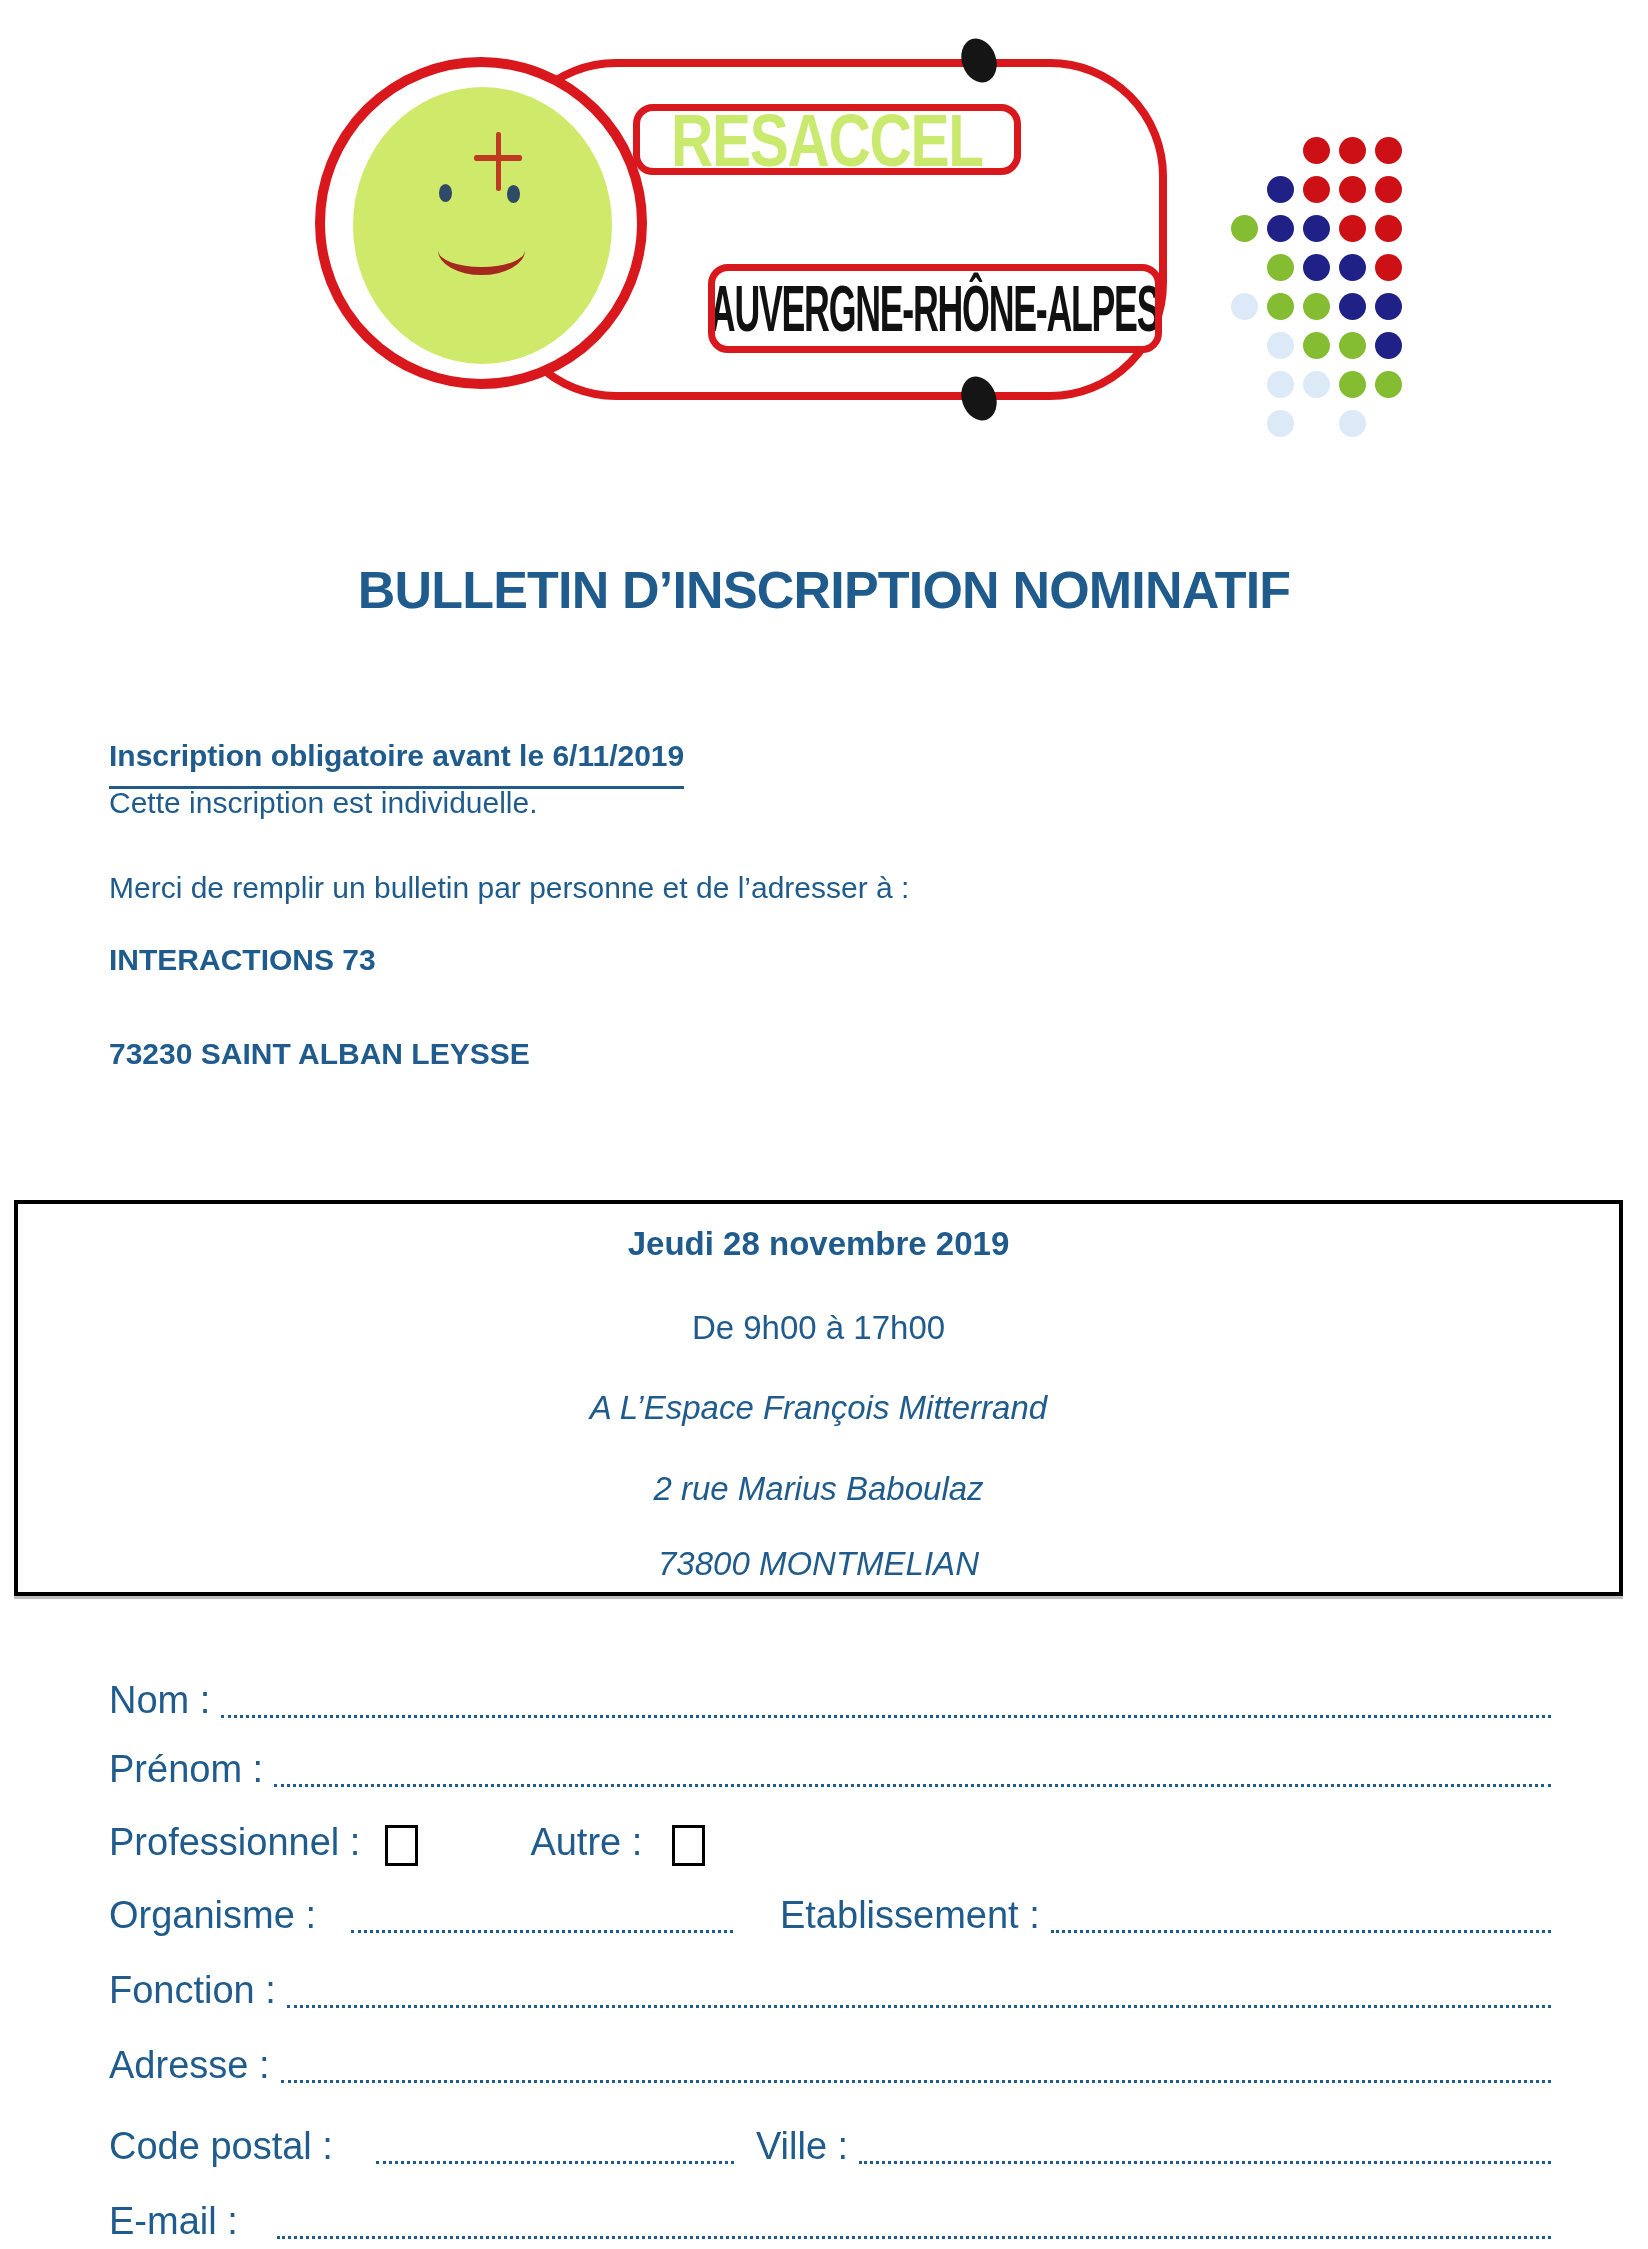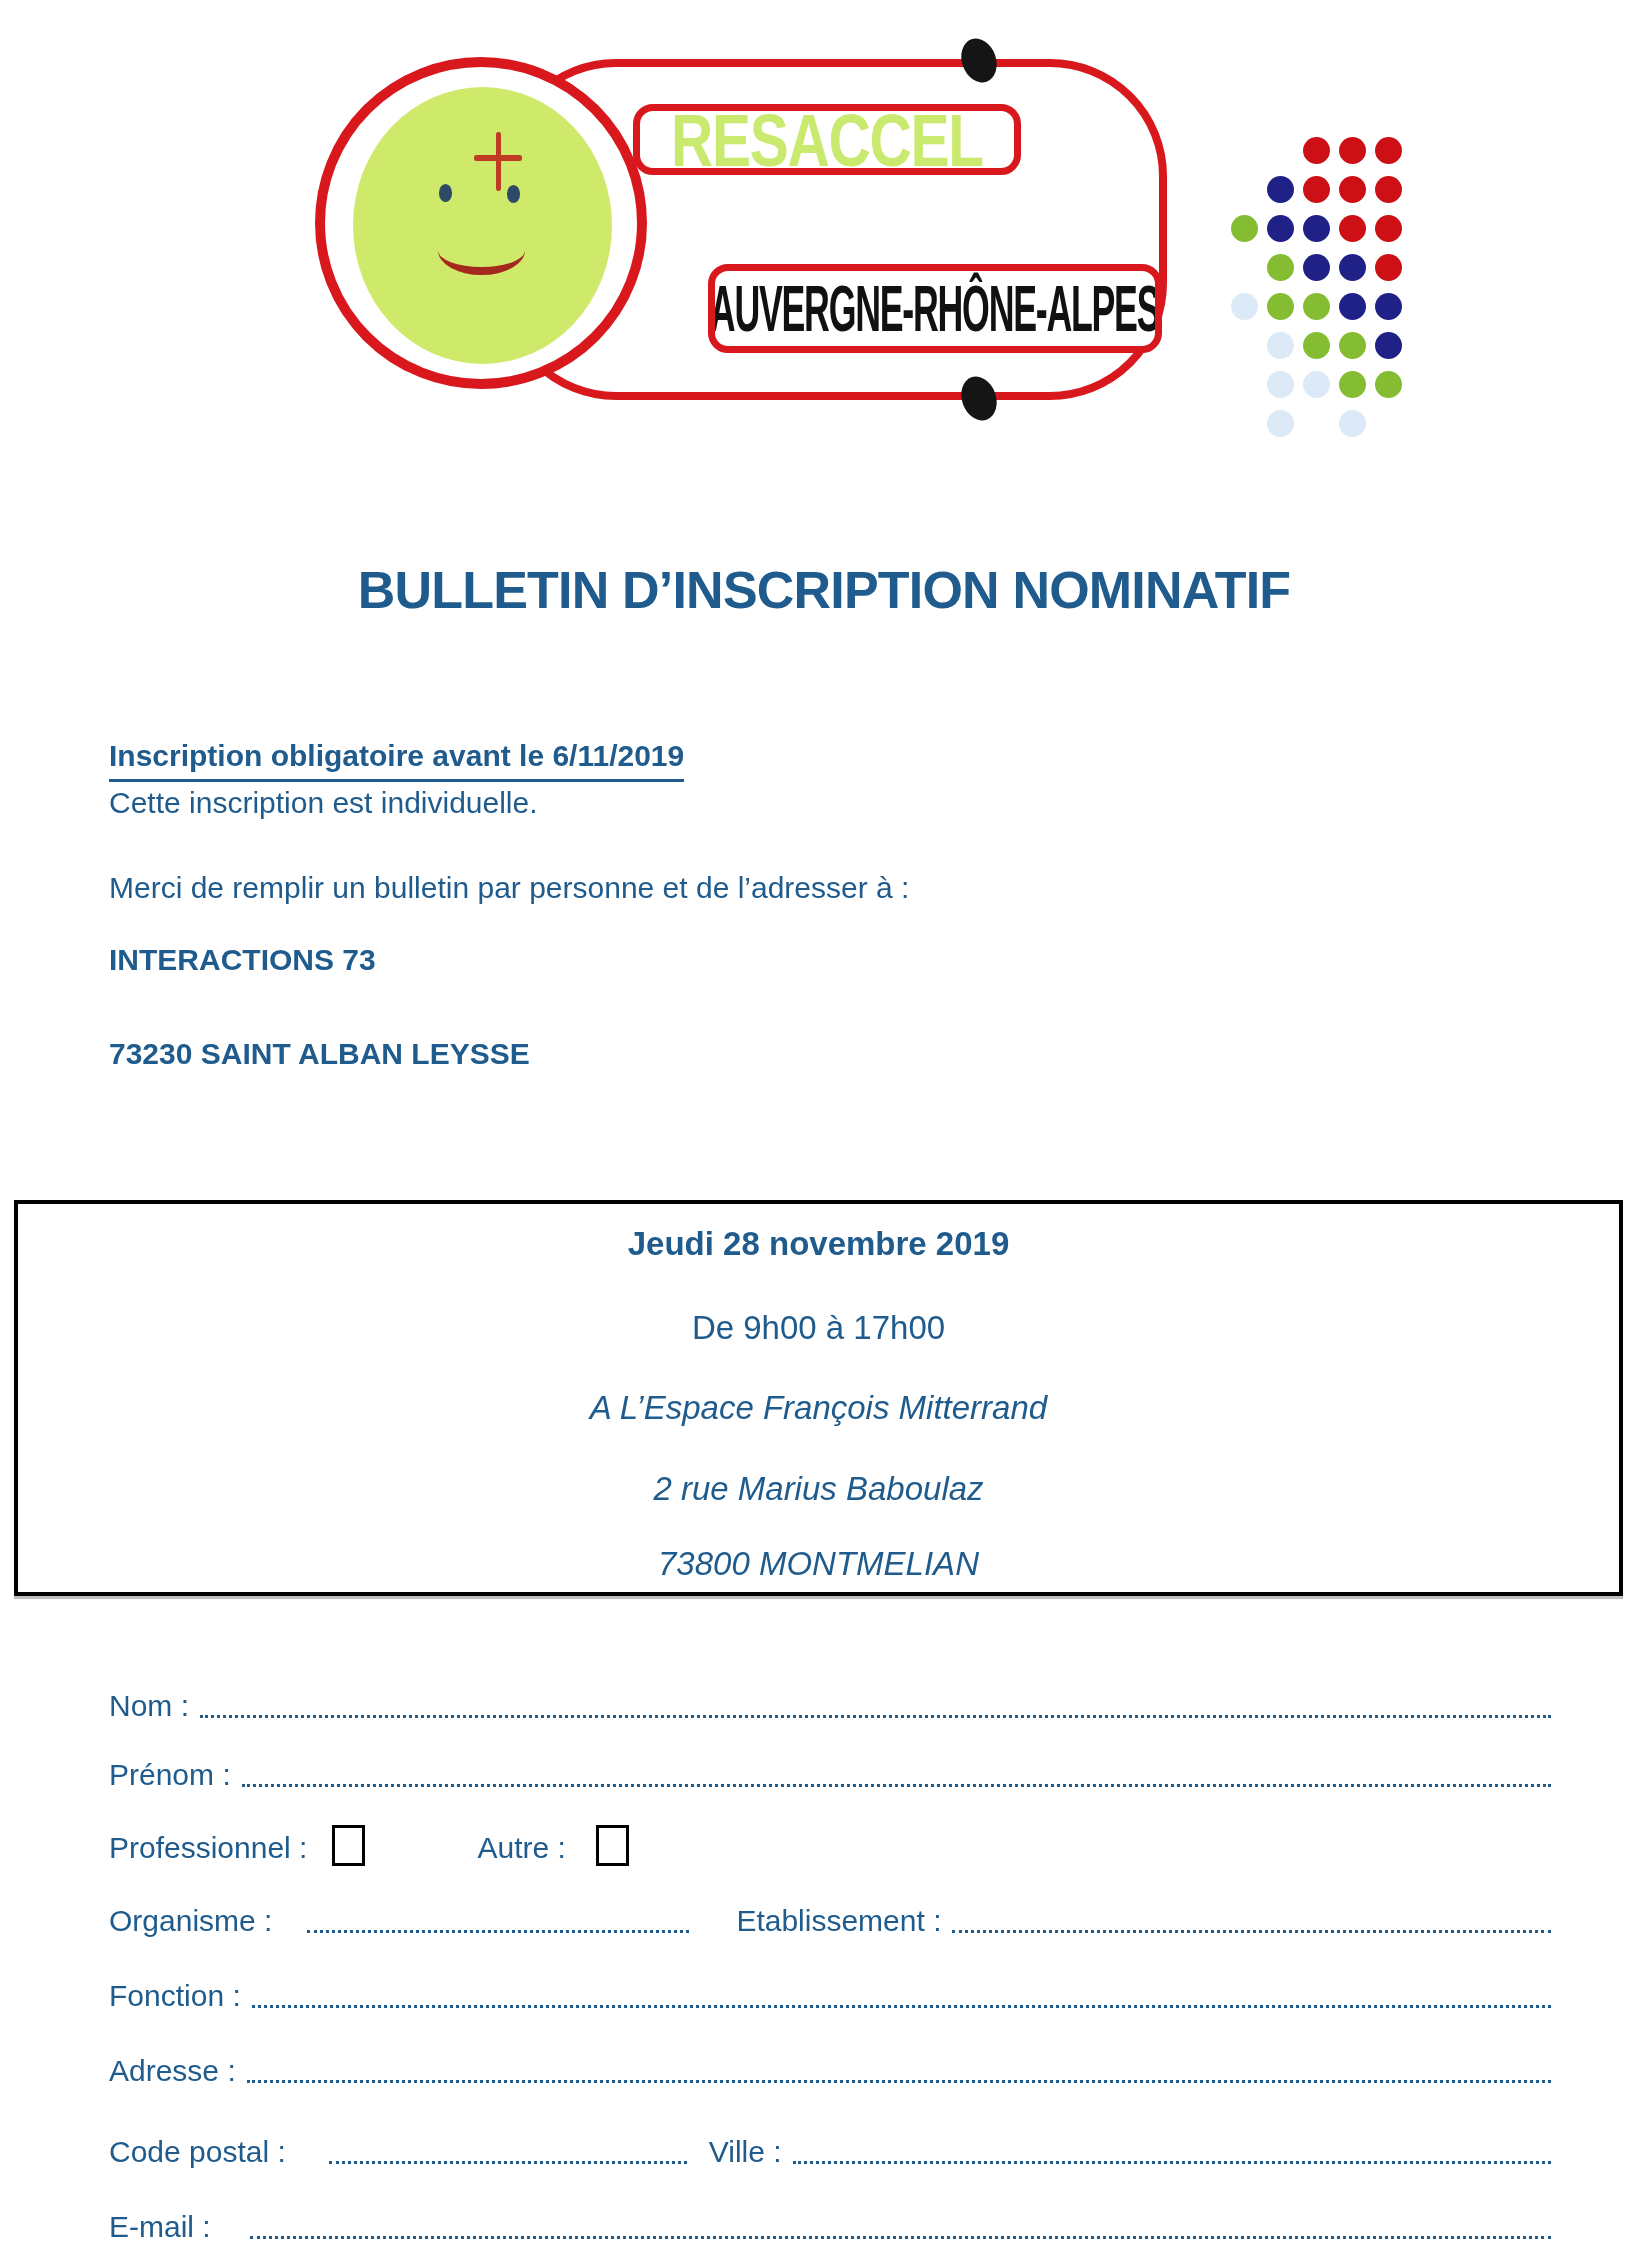--- a/index.html
+++ b/index.html
@@ -64,36 +64,36 @@
   .dot.G{background:var(--dot-green);}
   .dot.P{background:var(--dot-pale);}
 
   
   .title{
     left:0; top:560px; width:100%; text-align:center;
     font-size:52px; font-weight:bold; letter-spacing:-0.8px;
   }
   .line{left:109px; font-size:30px; white-space:nowrap;}
   .b{font-weight:bold;}
-  .u{border-bottom:3.1px solid var(--accent); padding-bottom:7px;}
+  .u{border-bottom:3.1px solid var(--accent); padding-bottom:14px;}
 
   
   .event-box{
     left:14px; top:1200px; width:1609px; height:396px; box-sizing:border-box;
     border:4.7px solid #000; background:#fff; box-shadow:0 3.1px 0 rgba(110,110,110,.45);
   }
   .event-line{left:14px; width:1609px; text-align:center; white-space:nowrap;}
   .ev-date{top:1225px; font-size:33px; font-weight:bold;}
   .ev-time{top:1309px; font-size:33px;}
   .ev-it{font-size:33px; font-style:italic;}
 
   
   .form-row{
     position:absolute; left:109px; right:97px; height:41px;
-    display:flex; align-items:flex-end; font-size:30px; white-space:nowrap;
+    display:flex; align-items:flex-end; font-size:38px; white-space:nowrap;
   }
   .form-row .label{line-height:1.2;}
   .dotfill{
     flex:1 1 auto; height:0; margin-bottom:6.2px; margin-left:11px;
     border-bottom:3.9px dotted var(--accent);
   }
   .dotfill.fixed{flex:0 0 auto;}
   .checkbox{
     box-sizing:border-box; width:33px; height:41px; border:3.9px solid #000;
     background:#fff; margin-bottom:0px;

